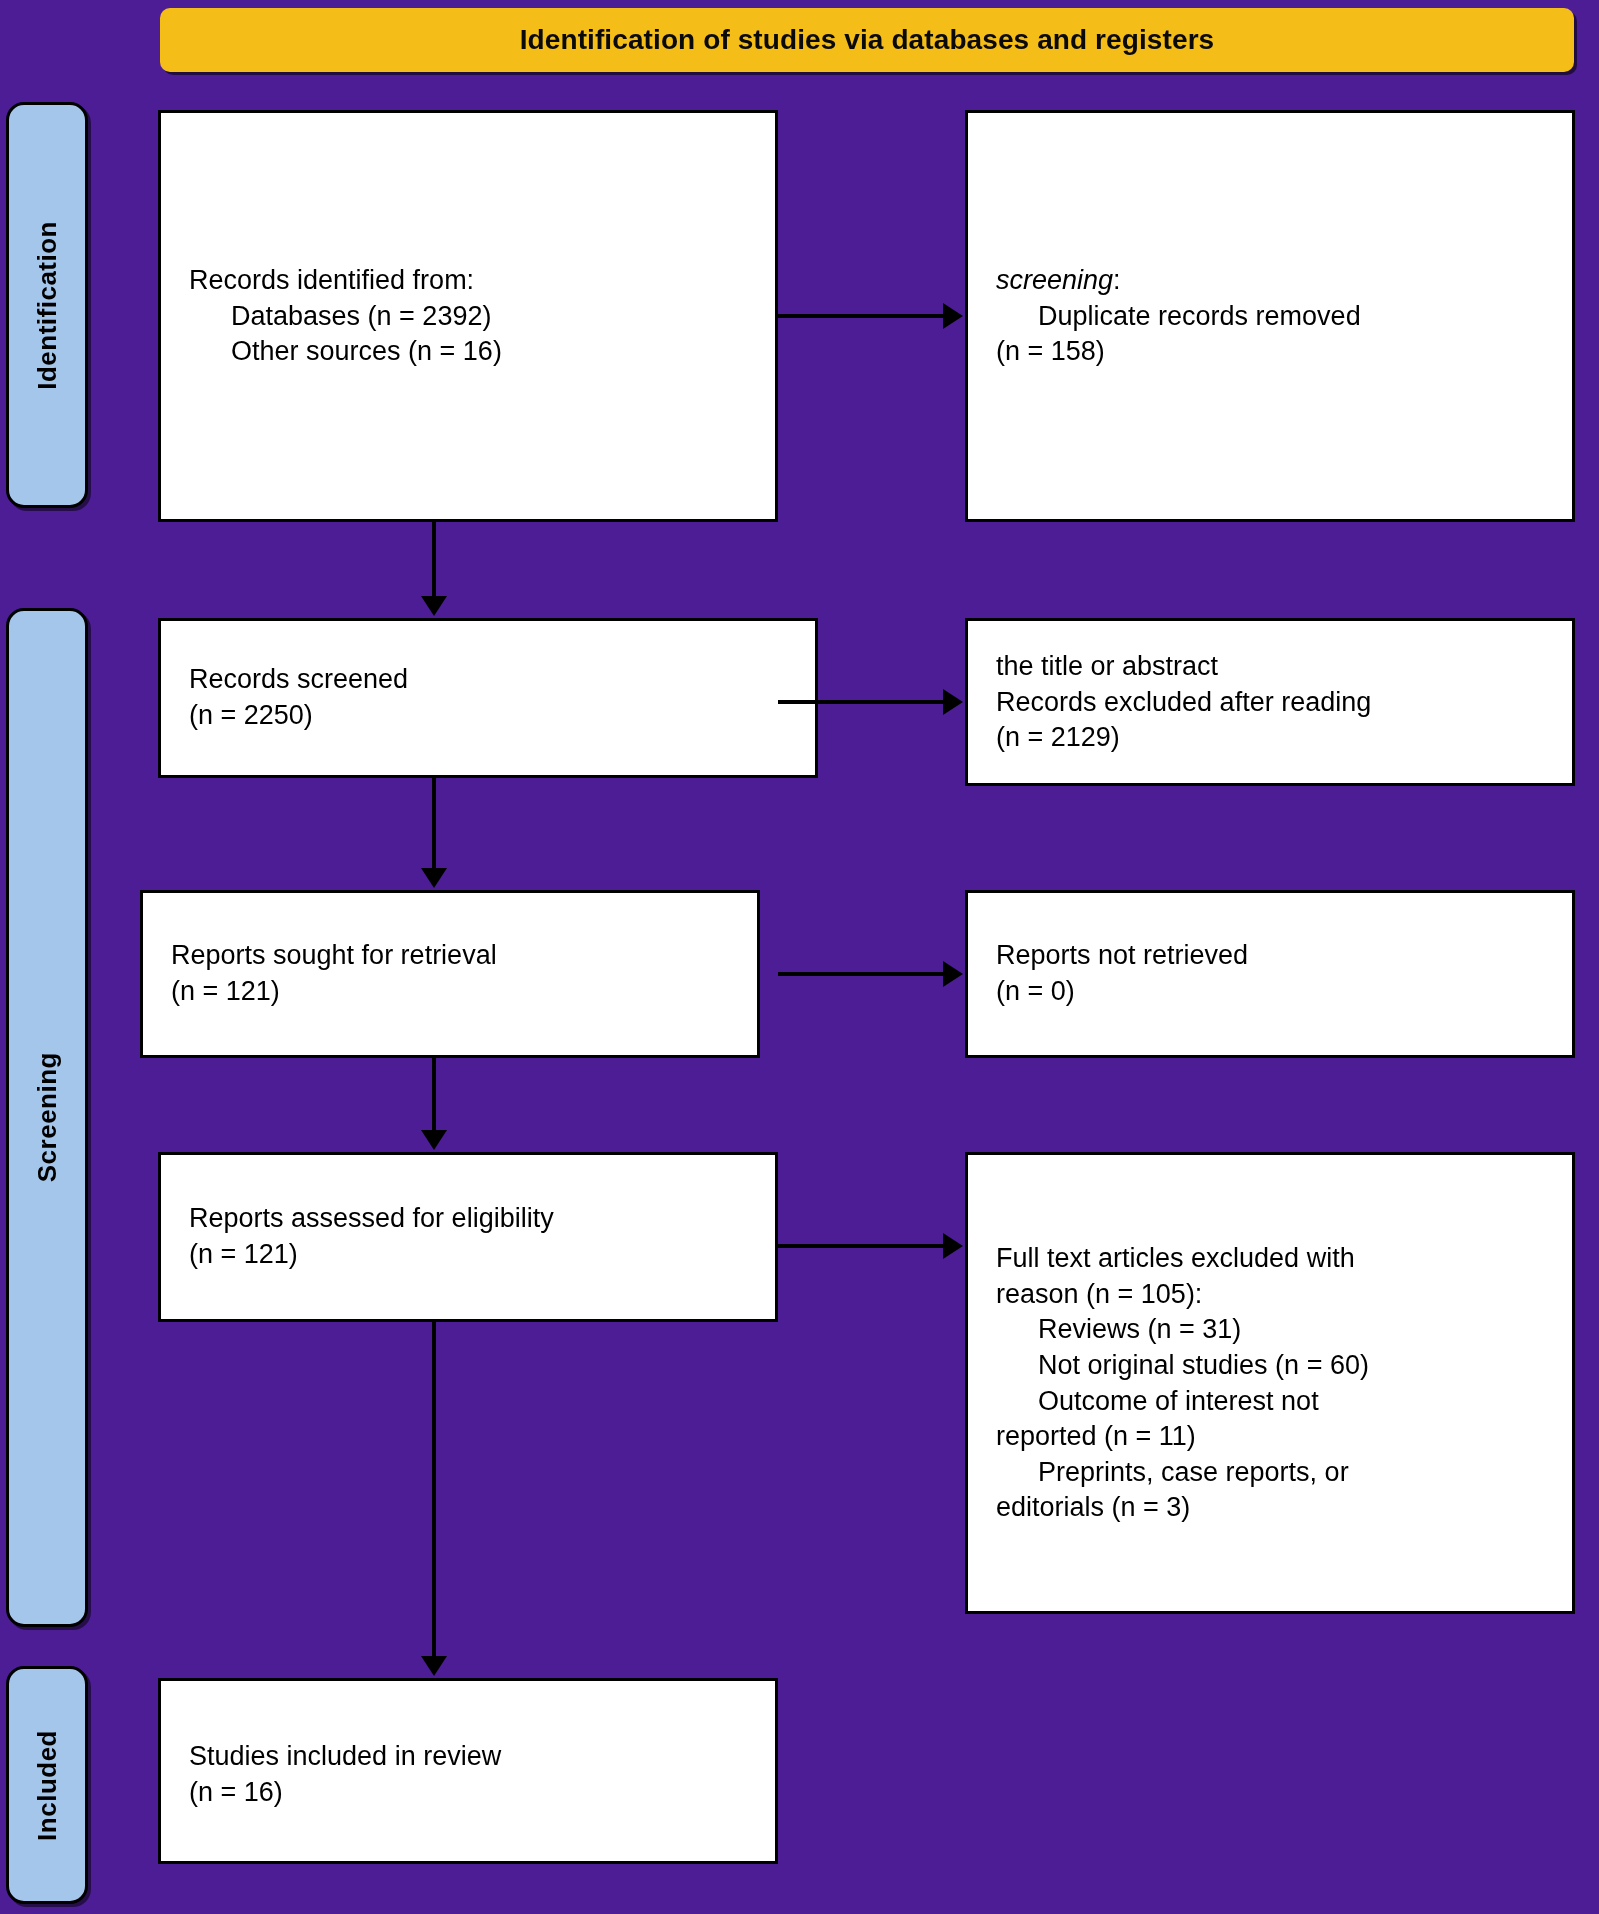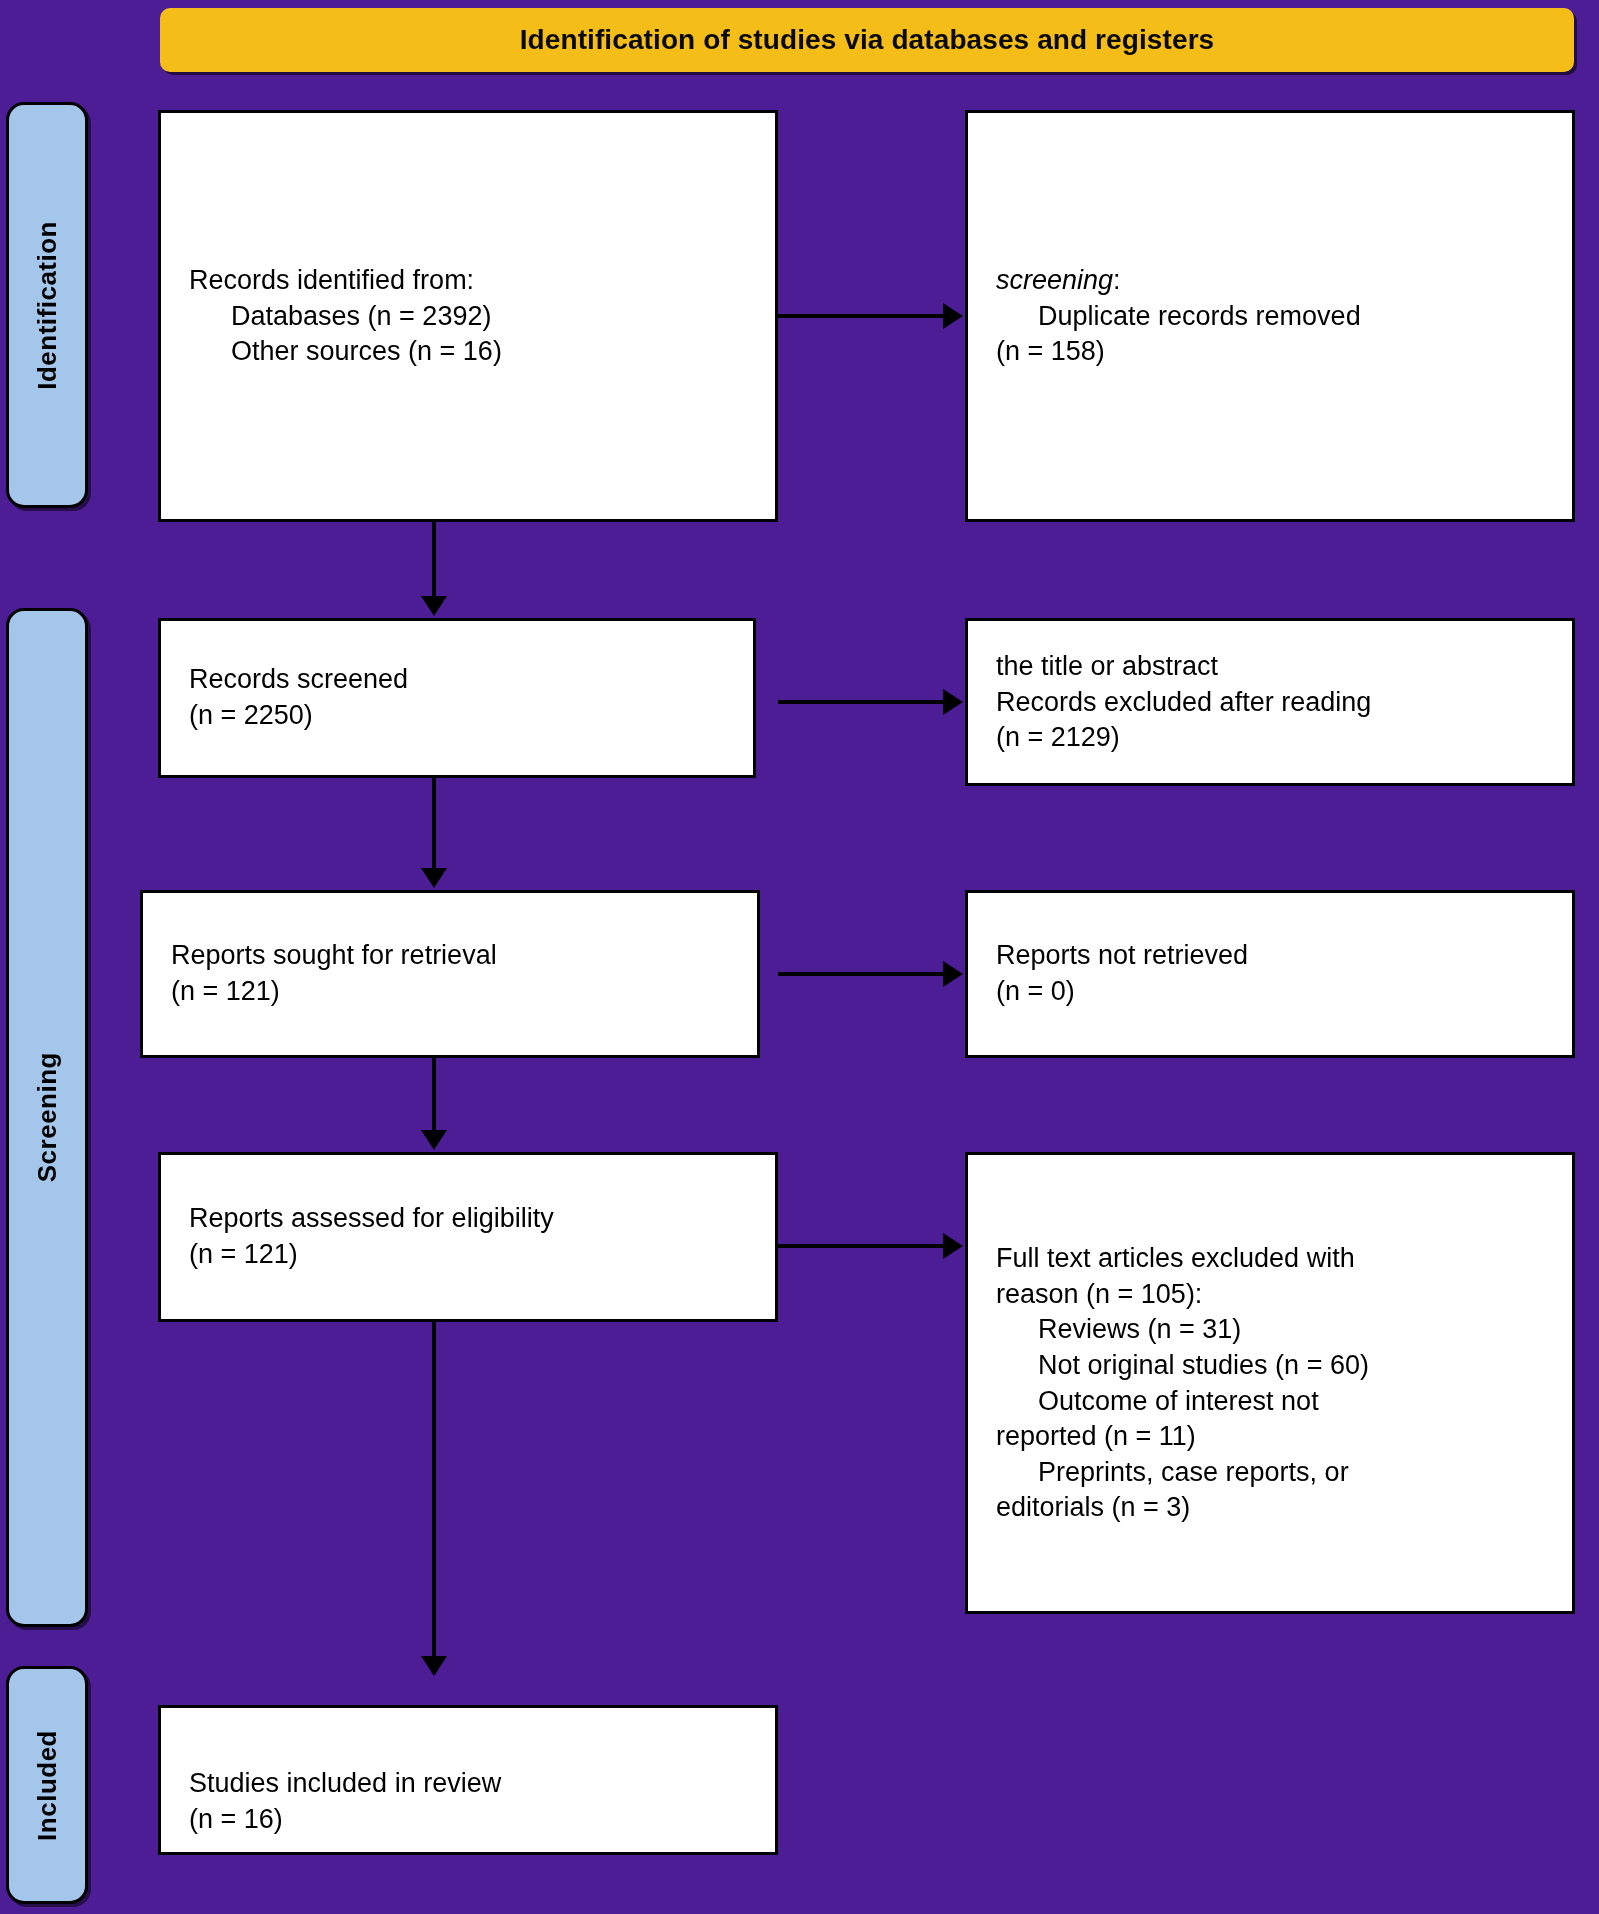--- a/index.html
+++ b/index.html
@@ -86,24 +86,24 @@
   }
   .fbox .inner.vcenter {
     top: 50%;
     transform: translateY(-50%);
   }
   .indent1 { padding-left: 42px; }
   .italic  { font-style: italic; }
 
   
   .box-identified { left: 158px; top: 110px;  width: 620px; height: 412px; }
-  .box-screened   { left: 158px; top: 618px;  width: 598px; height: 160px; }
+  .box-screened   { left: 158px; top: 618px;  width: 660px; height: 160px; }
   .box-sought     { left: 140px; top: 890px;  width: 620px; height: 168px; }
   .box-assessed   { left: 158px; top: 1152px; width: 620px; height: 170px; }
-  .box-included   { left: 158px; top: 1678px; width: 620px; height: 150px; margin-top: 27px; }
+  .box-included   { left: 158px; top: 1678px; width: 620px; height: 186px; }
 
   
   .box-removed    { left: 965px; top: 110px;  width: 610px; height: 412px; }
   .box-excluded   { left: 965px; top: 618px;  width: 610px; height: 168px; }
   .box-notretr    { left: 965px; top: 890px;  width: 610px; height: 168px; }
   .box-fulltext   { left: 965px; top: 1152px; width: 610px; height: 462px; }
 
   
   .vline {
     position: absolute;

